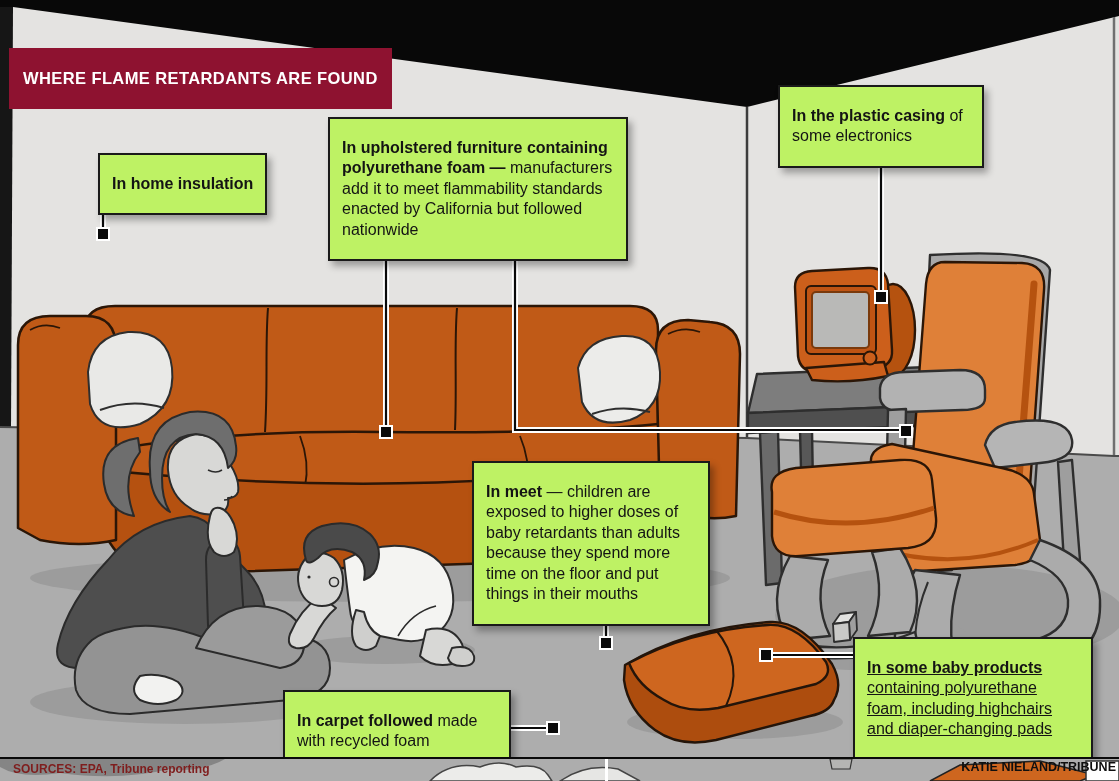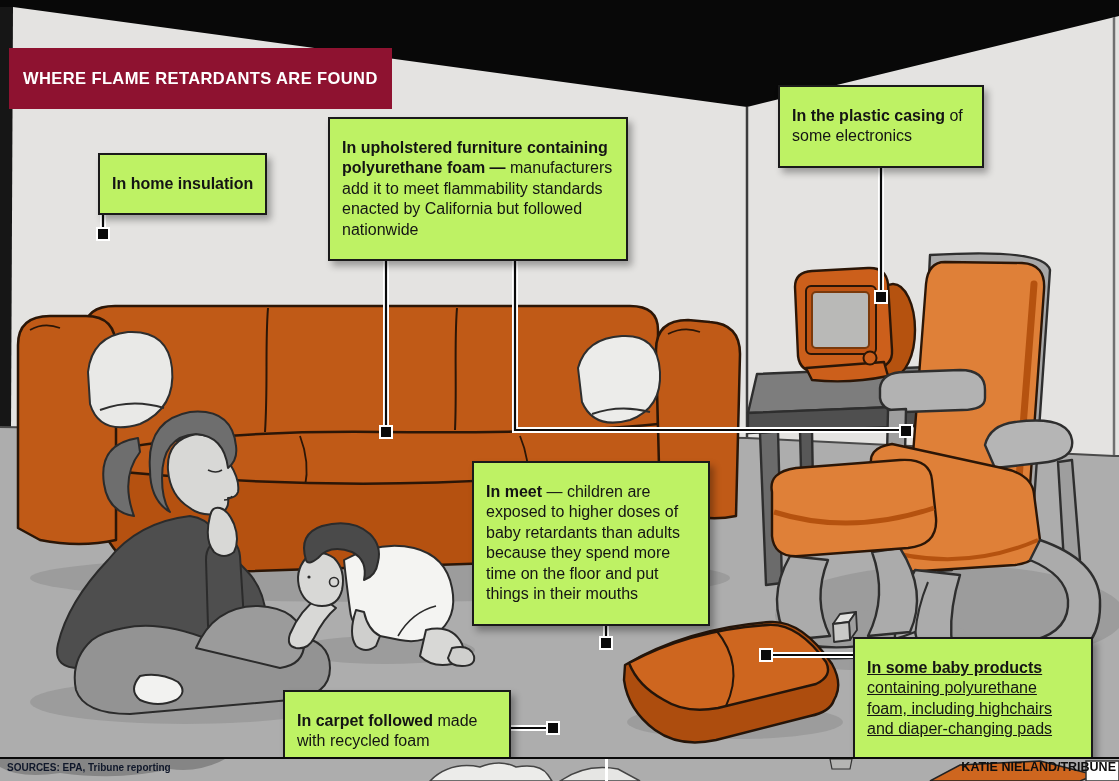--- a/index.html
+++ b/index.html
@@ -17,21 +17,21 @@
   .box .b{font-weight:bold;}
   .box-insulation{left:50px;top:153px;white-space:nowrap;margin-left:48px;}
   .box-furniture{left:328px;top:117px;width:272px;}
   .box-plastic{left:778px;top:85px;width:178px;}
   .box-dust{left:472px;top:461px;width:210px;}
   .box-carpet{left:283px;top:690px;width:200px;}
   .box-baby{left:853px;top:637px;width:212px;text-decoration:underline;}
   .footer{position:absolute;left:0;top:757px;width:1119px;height:24px;z-index:11;
           background:#ADADAD;border-top:2px solid #0a0a0a;box-sizing:border-box;overflow:hidden;}
   .footer svg{position:absolute;left:0;top:0;}
-  .footer .src{position:absolute;left:7px;top:3px;font-size:10px;font-weight:bold;color:#0f172a;z-index:2;}
+  .footer .src{position:absolute;left:13px;top:3px;font-size:12px;font-weight:bold;color:#7f1d1d;z-index:2;}
   .footer .cred{position:absolute;right:3px;top:1px;font-size:12.5px;font-weight:bold;color:#0f0f0f;z-index:2;}
 </style>
 </head>
 <body>
 
 <div class="stage">
 
   <svg class="scene" viewBox="0 0 1119 781" width="1119" height="781">
 
     <rect x="0" y="0" width="1119" height="757" fill="#E4E3E1"></rect>

